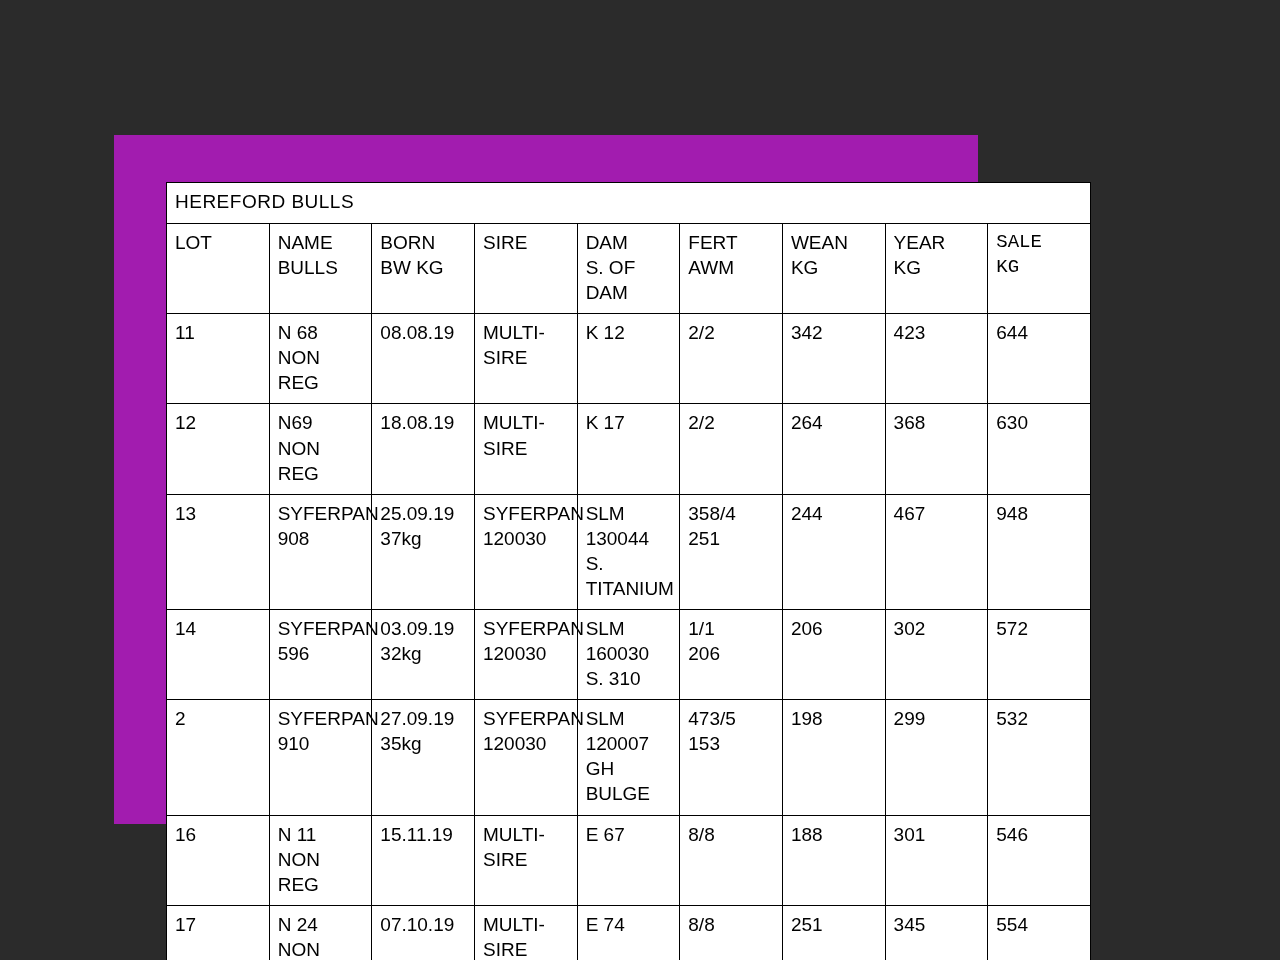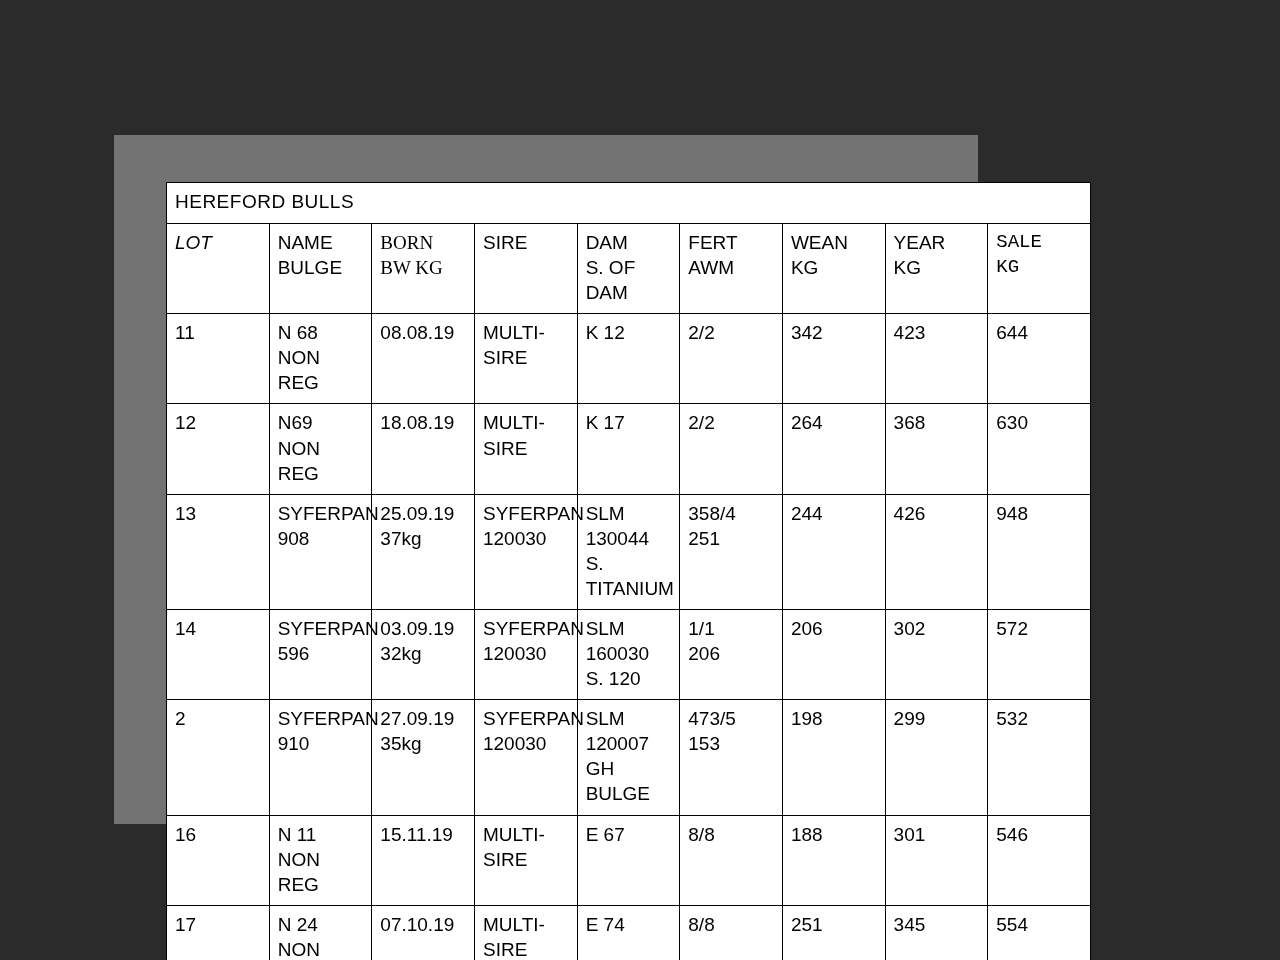--- a/index.html
+++ b/index.html
@@ -10,21 +10,21 @@
     height: 960px;
     overflow: hidden;
     font-family: "Liberation Sans", sans-serif;
   }
   #slide {
     position: absolute;
     left: 114px;
     top: 135px;
     width: 864px;
     height: 689px;
-    background: #737373;
+    background: #a21caf;
   }
   #table-wrap {
     position: absolute;
     left: 52px;
     top: 47px;
     width: 925px;
   }
   table.bulls {
     border-collapse: collapse;
     width: 925px;
@@ -44,44 +44,44 @@
     height: 26px;
   }
   td.title-cell {
     text-align: center;
     font-size: 34px;
     font-weight: bold;
     letter-spacing: 0.5px;
     padding: 9px 0 11px 0;
     height: auto;
   }
-  .c-lot    { width: 68px; font-style: italic; }
+  .c-lot    { width: 68px; }
   .c-name   { width: 146px; }
-  .c-born   { width: 100px; font-family: Liberation Serif, serif; }
+  .c-born   { width: 100px; }
   .c-sire   { width: 136px; }
   .c-dam    { width: 140px; }
   .c-fert   { width: 96px; }
   .c-wean   { width: 82px; }
   .c-year   { width: 78px; margin-left: 12px; }
   .c-sale   { width: 79px; font-family: Liberation Mono, monospace; }
   .line2 { display: block; }
 </style>
 </head>
 <body>
 
 <div id="slide">
   <div id="table-wrap">
     <table class="bulls">
       <tbody>
         <tr>
           <td class="title-cell" colspan="9">HEREFORD BULLS</td>
         </tr>
         <tr>
           <td class="c-lot"><span class="line2">LOT</span><span class="line2"></span></td>
-          <td class="c-name"><span class="line2">NAME</span><span class="line2">BULGE</span></td>
+          <td class="c-name"><span class="line2">NAME</span><span class="line2">BULLS</span></td>
           <td class="c-born"><span class="line2">BORN</span><span class="line2">BW KG</span></td>
           <td class="c-sire"><span class="line2">SIRE</span><span class="line2"></span></td>
           <td class="c-dam"><span class="line2">DAM</span><span class="line2">S. OF DAM</span></td>
           <td class="c-fert"><span class="line2">FERT</span><span class="line2">AWM</span></td>
           <td class="c-wean"><span class="line2">WEAN</span><span class="line2">KG</span></td>
           <td class="c-year"><span class="line2">YEAR</span><span class="line2">KG</span></td>
           <td class="c-sale"><span class="line2">SALE</span><span class="line2">KG</span></td>
         </tr>
 
         <tr>
@@ -109,30 +109,30 @@
         </tr>
 
         <tr>
           <td>13</td>
           <td><span class="line2">SYFERPAN</span><span class="line2">908</span></td>
           <td><span class="line2">25.09.19</span><span class="line2">37kg</span></td>
           <td><span class="line2">SYFERPAN</span><span class="line2">120030</span></td>
           <td><span class="line2">SLM 130044</span><span class="line2">S. TITANIUM</span></td>
           <td><span class="line2">358/4</span><span class="line2">251</span></td>
           <td>244</td>
-          <td>426</td>
+          <td>467</td>
           <td>948</td>
         </tr>
 
         <tr>
           <td>14</td>
           <td><span class="line2">SYFERPAN</span><span class="line2">596</span></td>
           <td><span class="line2">03.09.19</span><span class="line2">32kg</span></td>
           <td><span class="line2">SYFERPAN</span><span class="line2">120030</span></td>
-          <td><span class="line2">SLM 160030</span><span class="line2">S. 120</span></td>
+          <td><span class="line2">SLM 160030</span><span class="line2">S. 310</span></td>
           <td><span class="line2">1/1</span><span class="line2">206</span></td>
           <td>206</td>
           <td>302</td>
           <td>572</td>
         </tr>
 
         <tr>
           <td>2</td>
           <td><span class="line2">SYFERPAN</span><span class="line2">910</span></td>
           <td><span class="line2">27.09.19</span><span class="line2">35kg</span></td>

